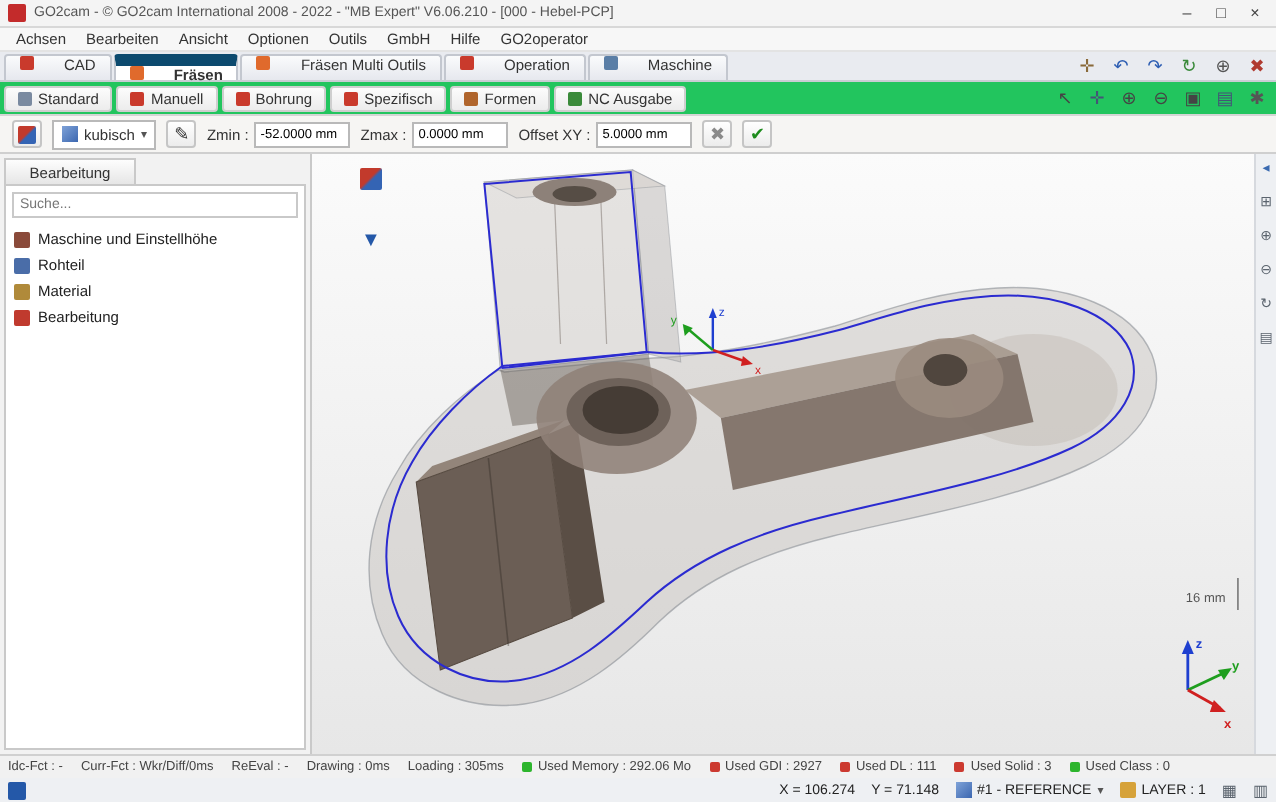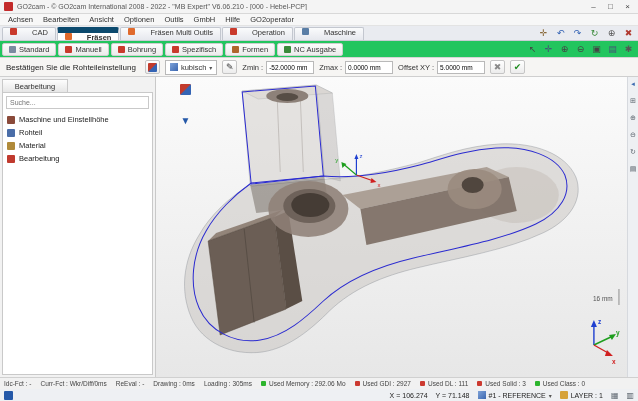--- a/index.html
+++ b/index.html
@@ -175,21 +175,20 @@
     <span class="icon-btn" style="color: rgb(68, 85, 119);">✛</span>
     <span class="icon-btn" style="color: rgb(68, 68, 68);">⊕</span>
     <span class="icon-btn" style="color: rgb(68, 68, 68);">⊖</span>
     <span class="icon-btn" style="color: rgb(68, 68, 68);">▣</span>
     <span class="icon-btn" style="color: rgb(68, 85, 119);">▤</span>
     <span class="icon-btn" style="color: rgb(85, 85, 85);">✱</span>
   </div>
 </div>
 
 <div class="promptbar">
-  <span class="prompt-msg">Bestätigen Sie die Rohteileinstellung</span>
   <span class="mini-btn">
       <span class="two-tone"></span>
     </span>
   <div class="dropdown">
     <span class="cube-icon"></span>
     <span>kubisch</span>
     <span class="caret">▾</span>
   </div>
   <span class="mini-btn">✎</span>
   <div class="field">

